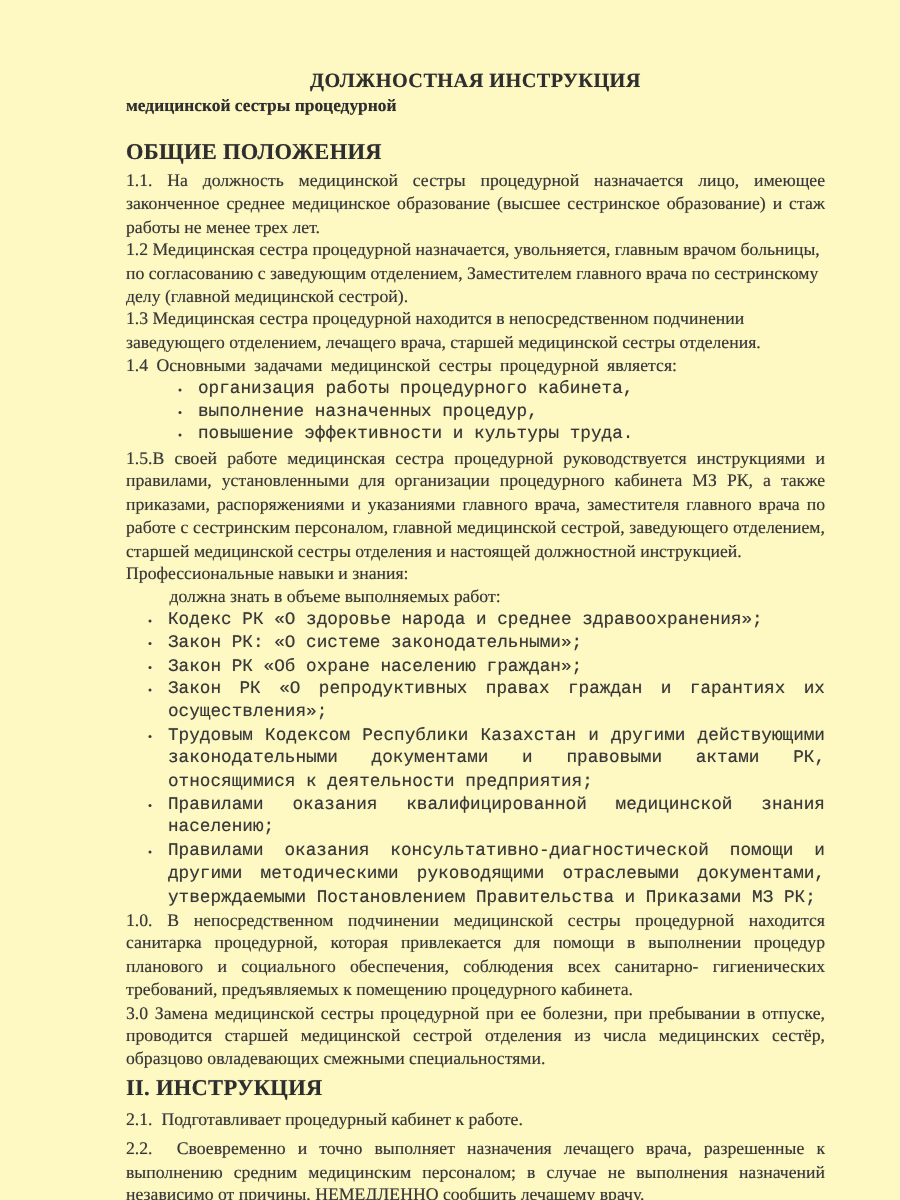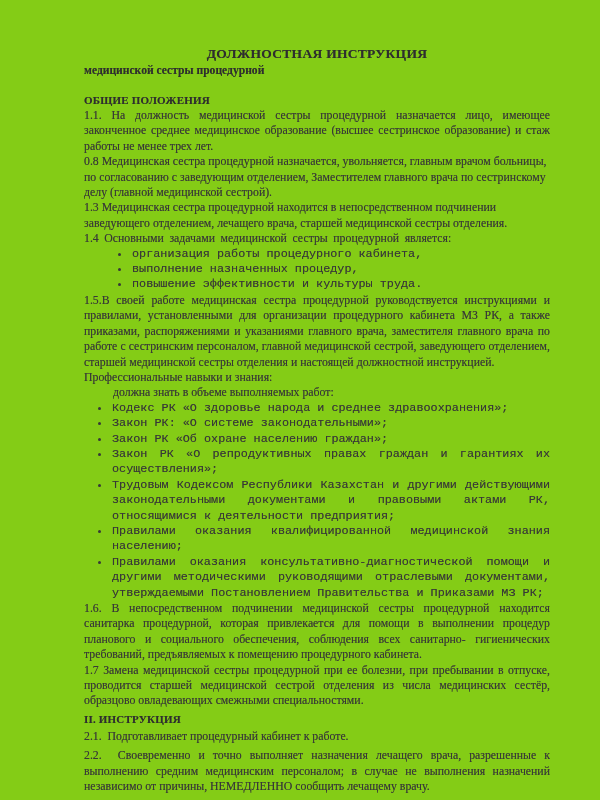--- a/index.html
+++ b/index.html
@@ -13,39 +13,39 @@
     overflow: hidden;
     font-family: "Liberation Serif", "DejaVu Serif", serif;
     color: #383838;
     text-shadow: 0 0 0.5px rgba(55,55,55,0.55); 
   }
   .page {
     box-sizing: border-box;
     width: 600px;
     height: 800px;
     padding: 46px 50px 20px 84px;
-    background: #84cc16;
+    background: #fef9c3;
   }
   .doc-title {
     margin: 0;
     font-size: 13.5px;
     font-weight: bold;
     text-align: center;
     letter-spacing: 0.3px;
     color: #2e2e2e;
   }
   .doc-subtitle {
     margin: 2px 0 0 0;
     font-size: 11.6px;
     font-weight: bold;
     color: #2e2e2e;
   }
   .section-heading {
     margin: 4px 0 2px 0;
-    font-size: 11px;
+    font-size: 15px;
     font-weight: bold;
     letter-spacing: 0.2px;
     color: #2e2e2e;
   }
   .section:first-of-type .section-heading {
     margin-top: 17px;
   }
   .para {
     margin: 0;
     font-size: 11.8px;
@@ -75,42 +75,42 @@
 </head>
 <body>
 
 <div class="page">
   <h1 class="doc-title">ДОЛЖНОСТНАЯ ИНСТРУКЦИЯ</h1>
   <h2 class="doc-subtitle">медицинской сестры процедурной</h2>
   <div id="doc-body">
       <div class="section">
         <h3 class="section-heading">ОБЩИЕ ПОЛОЖЕНИЯ</h3>
         <p class="para">1.1. На должность медицинской сестры процедурной назначается лицо, имеющее законченное среднее медицинское образование (высшее сестринское образование) и стаж работы не менее трех лет.</p>
-        <p class="para left">0.8 Медицинская сестра процедурной назначается, увольняется, главным врачом больницы, по согласованию с заведующим отделением, Заместителем главного врача по сестринскому делу (главной медицинской сестрой).</p>
+        <p class="para left">1.2 Медицинская сестра процедурной назначается, увольняется, главным врачом больницы, по согласованию с заведующим отделением, Заместителем главного врача по сестринскому делу (главной медицинской сестрой).</p>
         <p class="para left">1.3 Медицинская сестра процедурной находится в непосредственном подчинении заведующего отделением, лечащего врача, старшей медицинской сестры отделения.</p>
         <p class="para left spread">1.4 Основными задачами медицинской сестры процедурной является:</p>
         <ul class="bullets wide">
           <li>организация работы процедурного кабинета,</li>
           <li>выполнение назначенных процедур,</li>
           <li>повышение эффективности и культуры труда.</li>
         </ul>
         <p class="para">1.5.В своей работе медицинская сестра процедурной руководствуется инструкциями и правилами, установленными для организации процедурного кабинета МЗ РК, а также приказами, распоряжениями и указаниями главного врача, заместителя главного врача по работе с сестринским персоналом, главной медицинской сестрой, заведующего отделением, старшей медицинской сестры отделения и настоящей должностной инструкцией.</p>
         <p class="para left">Профессиональные навыки и знания:</p>
         <p class="para left indent">должна знать в объеме выполняемых работ:</p>
         <ul class="bullets narrow">
           <li>Кодекс РК «О здоровье народа и среднее здравоохранения»;</li>
           <li>Закон РК: «О системе законодательными»;</li>
           <li>Закон РК «Об охране населению граждан»;</li>
           <li>Закон РК «О репродуктивных правах граждан и гарантиях их осуществления»;</li>
           <li>Трудовым Кодексом Республики Казахстан и другими действующими законодательными документами и правовыми актами РК, относящимися к деятельности предприятия;</li>
           <li>Правилами оказания квалифицированной медицинской знания населению;</li>
           <li>Правилами оказания консультативно-диагностической помощи и другими методическими руководящими отраслевыми документами, утверждаемыми Постановлением Правительства и Приказами МЗ РК;</li>
         </ul>
-        <p class="para">1.6. В непосредственном подчинении медицинской сестры процедурной находится санитарка процедурной, которая привлекается для помощи в выполнении процедур планового и социального обеспечения, соблюдения всех санитарно- гигиенических требований, предъявляемых к помещению процедурного кабинета.</p>
-        <p class="para">1.7 Замена медицинской сестры процедурной при ее болезни, при пребывании в отпуске, проводится старшей медицинской сестрой отделения из числа медицинских сестёр, образцово овладевающих смежными специальностями.</p>
+        <p class="para">1.0. В непосредственном подчинении медицинской сестры процедурной находится санитарка процедурной, которая привлекается для помощи в выполнении процедур планового и социального обеспечения, соблюдения всех санитарно- гигиенических требований, предъявляемых к помещению процедурного кабинета.</p>
+        <p class="para">3.0 Замена медицинской сестры процедурной при ее болезни, при пребывании в отпуске, проводится старшей медицинской сестрой отделения из числа медицинских сестёр, образцово овладевающих смежными специальностями.</p>
       </div>
       <div class="section">
         <h3 class="section-heading">II. ИНСТРУКЦИЯ</h3>
         <p class="para left spaced">2.1.&nbsp; Подготавливает процедурный кабинет к работе.</p>
         <p class="para spaced">2.2.&nbsp; Своевременно и точно выполняет назначения лечащего врача, разрешенные к выполнению средним медицинским персоналом; в случае не выполнения назначений независимо  от причины, НЕМЕДЛЕННО сообщить лечащему врачу.</p>
       </div>
     </div>
 </div>
 
 </body></html>

